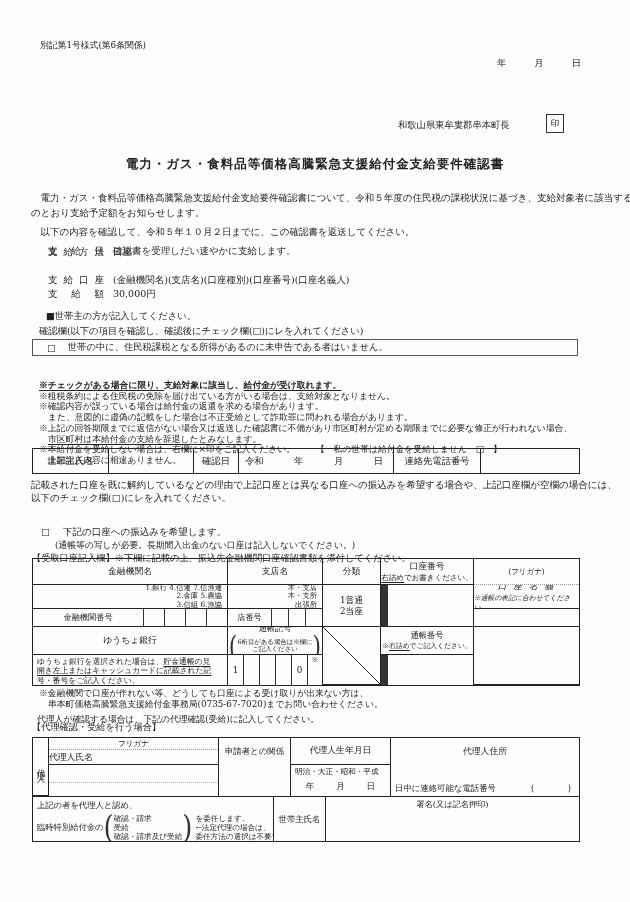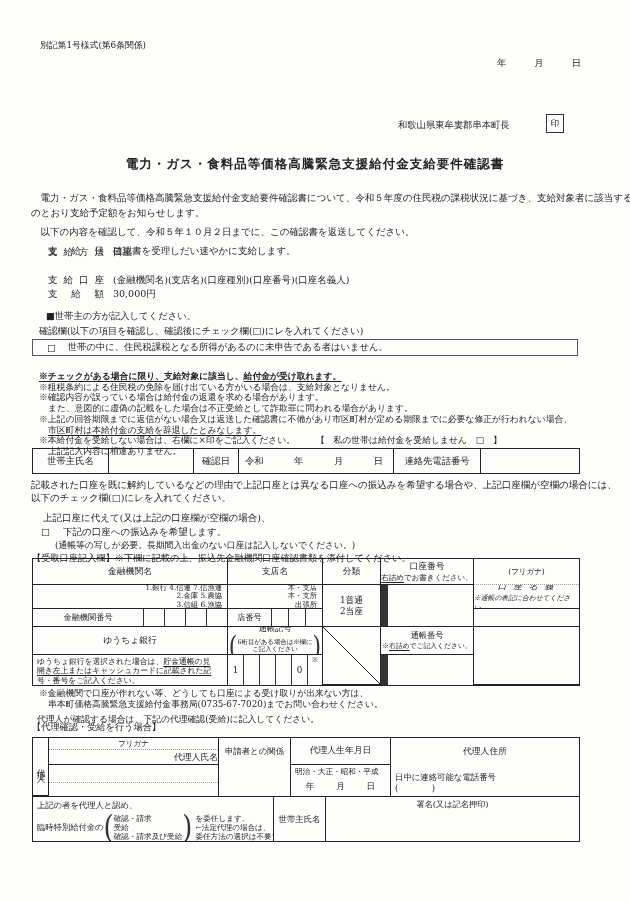--- a/index.html
+++ b/index.html
@@ -24,21 +24,21 @@
   .payrow { position:absolute; left:48px; display:flex; }
   .paylab { width:56px; text-align:justify; text-align-last:justify; }
   .payval { margin-left:9px; }
 
   
   .stmtbox { position:absolute; left:32px; width:546px; height:17px; border:1px solid #555;
              display:flex; align-items:center; padding-left:14px; box-sizing:border-box; font-size:9.3px; }
   .stmtbox .cb { margin-right:12px; }
 
   
-  .notes { position:absolute; left:39px; top:371px; font-size:8.8px; line-height:10.7px; }
+  .notes { position:absolute; left:39px; top:380px; font-size:8.8px; line-height:10.7px; }
   .notes .ind { padding-left:9px; }
   .notes div { white-space:nowrap; }
 
   
   .ctable { position:absolute; left:32px; top:448px; width:548px; height:26px;
             border:1.6px solid #222; box-sizing:border-box; display:flex; font-size:9.3px; }
   .ctable > div { border-right:1px solid #222; box-sizing:border-box; display:flex; align-items:center; justify-content:center; }
   .ctable > div:last-child { border-right:none; }
   .cdate { justify-content:space-between !important; padding:0 10px 0 6px; }
 
@@ -149,21 +149,20 @@
       <span>日</span>
     </div>
     <div style="width:87px;">
         <span>連絡先電話番号</span>
       </div>
     <div style="width:96px;"></div>
   </div>
 
   <div class="t" style="left:31px; top:492px;">以下のチェック欄(□)にレを入れてください。</div>
   <div class="t" style="left:31px; top:479px;">記載された口座を既に解約しているなどの理由で上記口座とは異なる口座への振込みを希望する場合や、上記口座欄が空欄の場合には、</div>
-  <div class="t" style="left:43px; top:512px;">上記口座に代えて(又は上記の口座欄が空欄の場合)、</div>
   <div class="t" style="left:41px; top:526px;">
     <span>□</span>
     <span style="margin-left:10px;">下記の口座への振込みを希望します。</span>
   </div>
   <div class="t sm" style="left:55px; top:540px;">(通帳等の写しが必要。長期間入出金のない口座は記入しないでください。)</div>
   <div class="t" style="left:32px; top:552px; font-size:9.2px;">【受取口座記入欄】※下欄に記載の上、振込先金融機関口座確認書類を添付してください。</div>
 
   <div class="btable">
 
     <div class="bc" style="grid-column:1; grid-row:1;">
@@ -298,32 +297,32 @@
   <div class="t sm" style="left:37px; top:714px;">代理人が確認する場合は、下記の代理確認(受給)に記入してください。</div>
   <div class="t" style="left:32px; top:721px; font-size:9.2px;">【代理確認・受給を行う場合】</div>
 
   <div class="ptable">
     <div class="ptop">
       <div class="pc vertical" style="grid-column:1; grid-row:1/3; display:flex; align-items:center; justify-content:center; font-size:8.4px;">
           <span>代理人</span>
         </div>
       <div class="pc" style="grid-column:2; grid-row:1;">
         <div style="text-align:center; font-size:7.5px; border-bottom:1px dotted #999; line-height:11px;">フリガナ</div>
-        <div style="text-align:right; line-height:14px;">代理人氏名</div>
+        <div style="text-align:left; line-height:14px;">代理人氏名</div>
       </div>
       <div class="pc" style="grid-column:3; grid-row:1/3; border-bottom:none; display:flex; justify-content:center; align-items:flex-start; padding-top:8px; font-size:8.4px;">
           <span>申請者との関係</span>
         </div>
       <div class="pc" style="grid-column:4; grid-row:1; display:flex; align-items:center; justify-content:center;">
           <span>代理人生年月日</span>
         </div>
       <div class="pc" style="grid-column:5; grid-row:1/3; border-right:none; border-bottom:none; display:flex; flex-direction:column;">
         <div style="text-align:center; line-height:26px;">代理人住所</div>
         <div style="flex:1;"></div>
-        <div style="display:flex; justify-content:space-between; padding:0 8px 2px 4px; font-size:8.4px;flex-direction:column;">
+        <div style="display:flex; justify-content:space-between; padding:0 8px 2px 4px; font-size:8.4px;">
           <span>日中に連絡可能な電話番号</span>
           <span><span>(</span>　　　　<span>)</span></span>
         </div>
       </div>
       <div class="pc" style="grid-column:2; grid-row:2; border-bottom:none;">
         <div style="height:55%; border-bottom:1px dotted #aaa;"></div>
       </div>
       <div class="pc" style="grid-column:4; grid-row:2; border-bottom:none; display:flex; flex-direction:column; justify-content:space-between; padding:2px 4px 3px;">
         <div style="font-size:7.6px; white-space:nowrap;">明治・大正・昭和・平成</div>
         <div style="display:flex; justify-content:space-around; font-size:8.6px;">

